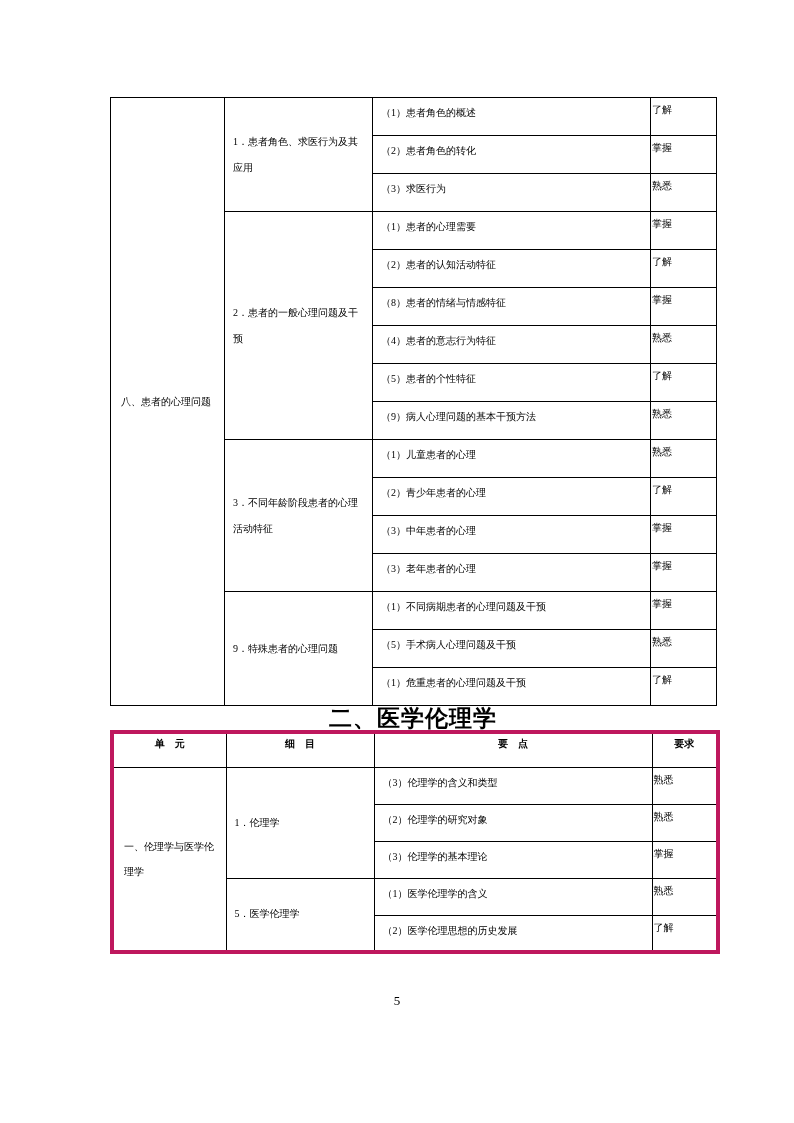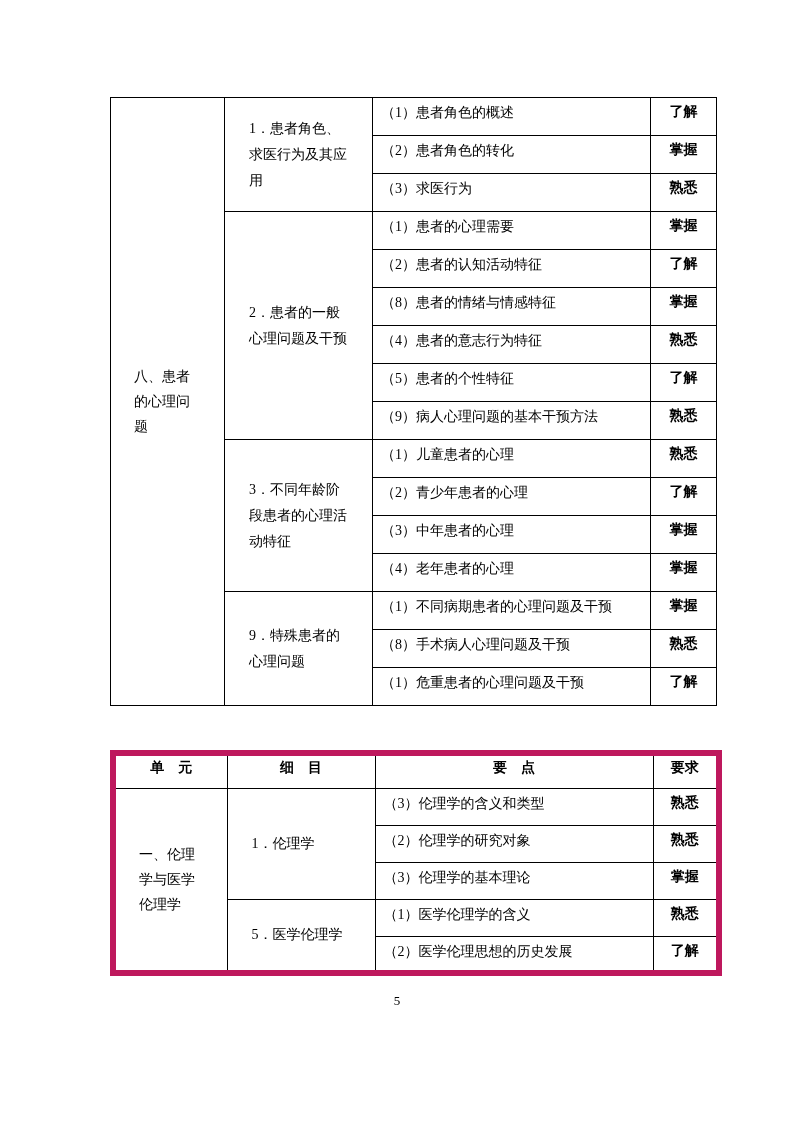--- a/index.html
+++ b/index.html
@@ -19,59 +19,57 @@
   table.syllabus {
     border-collapse: collapse;
     table-layout: fixed;
     position: absolute;
     left: 110px;
     width: 606px;
   }
   table.syllabus td, table.syllabus th {
     border: 1px solid #000000;
     box-sizing: border-box;
-    font-size: 14px;
+    font-size: 10px;
     overflow: hidden;
   }
   .t1 { top: 97px; }
-  .t2 { top: 750px; border: 6px solid #be185d; }
+  .t2 { top: 730px; border: 4px solid #be185d; }
   .t1 tbody tr { height: 38px; }
   .t2 thead tr { height: 35px; }
   .t2 tbody tr { height: 37px; }
   .t2 th {
     border-bottom: 2px solid #000000;
     font-weight: bold;
     font-size: 16px;
     vertical-align: top;
     padding-top: 3px;
     text-align: center;
   }
   td.unit-cell {
     vertical-align: middle;
     text-align: left;
-    padding: 0 23px;
+    padding: 0 10px;
     line-height: 25px;
   }
   td.detail-cell {
     vertical-align: middle;
     text-align: left;
-    padding: 0 24px;
+    padding: 0 8px;
     line-height: 26px;
   }
   td.point-cell {
     vertical-align: top;
     text-align: left;
     padding: 5px 4px 0 8px;
     line-height: 19px;
   }
   td.req-cell {
     vertical-align: top;
-    text-align: center;
     padding-top: 5px;
-    font-weight: bold;
   }
   .section-title {
     position: absolute;
     left: 110px;
     top: 703px;
     width: 606px;
     text-align: center;
     font-size: 23px;
     font-weight: bold;
     letter-spacing: 1px;
@@ -144,39 +142,40 @@
         </tr>
         <tr>
           <td class="point-cell">（2）青少年患者的心理</td>
           <td class="req-cell">了解</td>
         </tr>
         <tr>
           <td class="point-cell">（3）中年患者的心理</td>
           <td class="req-cell">掌握</td>
         </tr>
         <tr>
-          <td class="point-cell">（4）老年患者的心理</td>
+          <td class="point-cell">（3）老年患者的心理</td>
           <td class="req-cell">掌握</td>
         </tr>
         <tr>
           <td class="detail-cell" rowspan="3">9．特殊患者的心理问题</td>
           <td class="point-cell">（1）不同病期患者的心理问题及干预</td>
           <td class="req-cell">掌握</td>
         </tr>
         <tr>
-          <td class="point-cell">（8）手术病人心理问题及干预</td>
+          <td class="point-cell">（5）手术病人心理问题及干预</td>
           <td class="req-cell">熟悉</td>
         </tr>
         <tr>
           <td class="point-cell">（1）危重患者的心理问题及干预</td>
           <td class="req-cell">了解</td>
         </tr>
       </tbody>
   </table>
 
+  <div class="section-title">二、医学伦理学</div>
 
   <table class="syllabus t2" id="table2">
     <colgroup>
       <col style="width:114px">
       <col style="width:148px">
       <col style="width:278px">
       <col style="width:66px">
     </colgroup>
     <thead>
       <tr>

